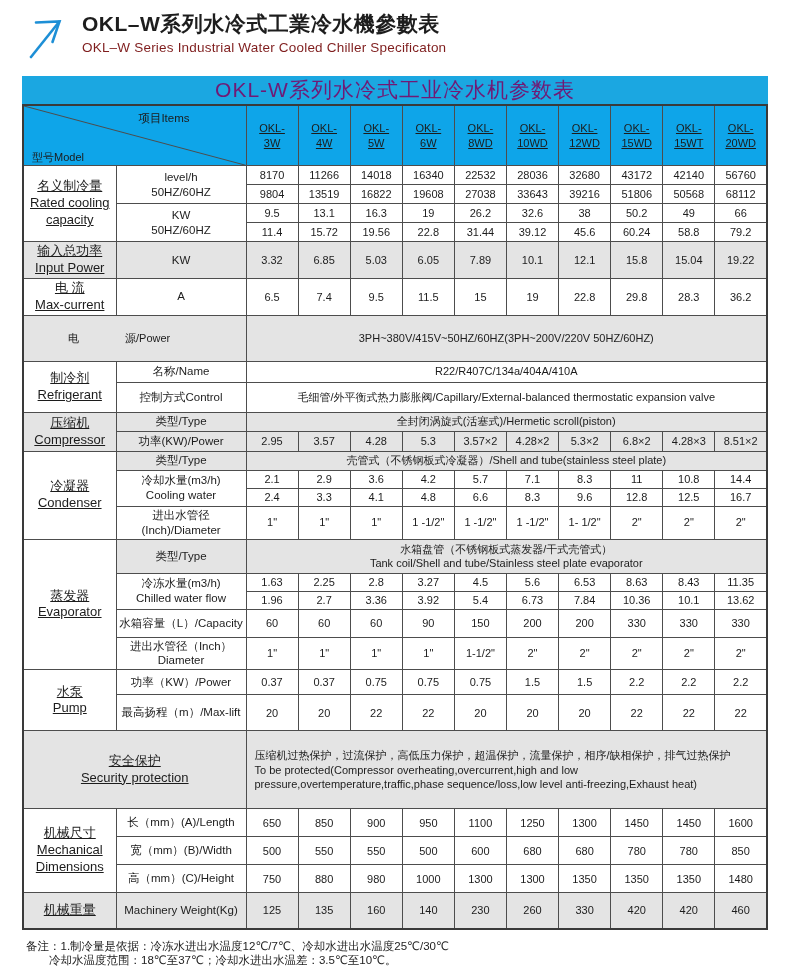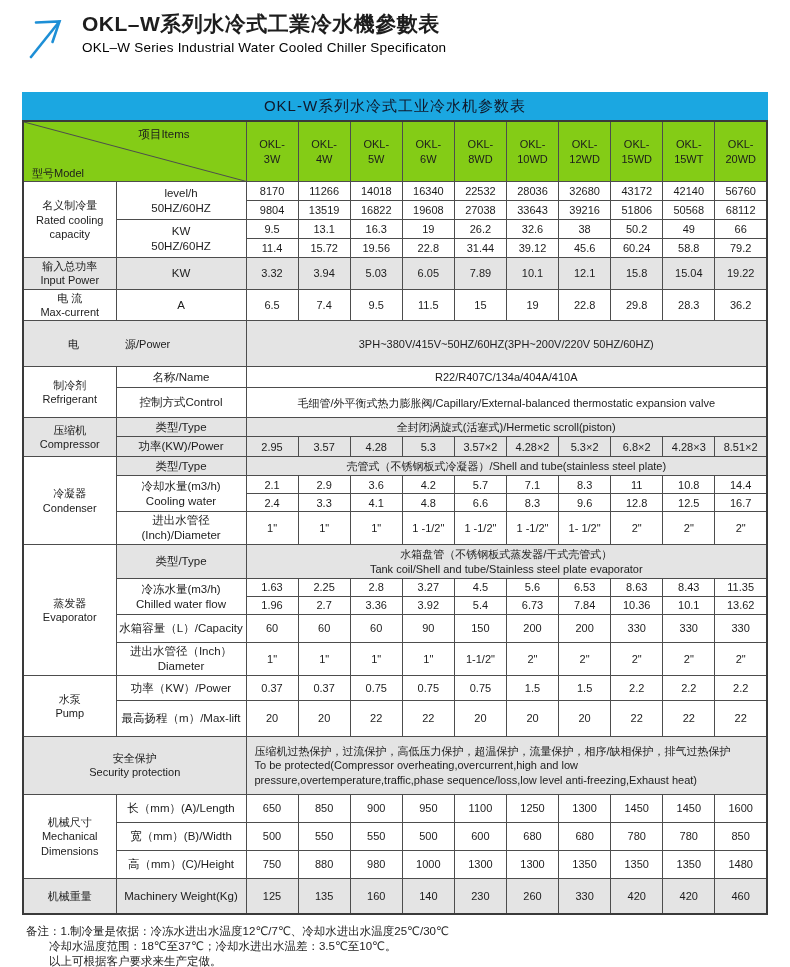--- a/index.html
+++ b/index.html
@@ -1,36 +1,36 @@
 <!DOCTYPE html>
 <html><head>
 <meta charset="utf-8">
 <style>
   html,body{margin:0;padding:0;background:#ffffff;}
   body{width:790px;font-family:"Liberation Sans","DejaVu Sans",sans-serif;color:#1c1c1c;}
   .page{padding:6px 22px 10px 22px;}
 
   
-  .doc-header{display:flex;align-items:flex-start;padding:4px 0 28px 6px;}
+  .doc-header{display:flex;align-items:flex-start;padding:4px 0 12px 6px;}
   .logo{display:block;margin-top:4px;}
   .titles{margin-left:12px;}
   .titles h1{margin:0;font-size:21px;font-weight:700;letter-spacing:.5px;color:#1d1d1d;}
-  .titles h2{margin:2px 0 0 0;font-size:13.5px;font-weight:500;color:#000000;letter-spacing:.2px;}
+  .titles h2{margin:2px 0 0 0;font-size:13.5px;font-weight:500;color:#7f1d1d;letter-spacing:.2px;}
 
   
   .title-bar{box-sizing:border-box;width:746px;height:28px;line-height:28px;background:#1ba7e1;
-             color:#0f172a;text-align:center;font-size:15px;letter-spacing:1px;}
+             color:#701a75;text-align:center;font-size:21px;letter-spacing:1px;}
   table{border-collapse:collapse;table-layout:fixed;width:746px;border:2px solid #3a3a3a;}
   td{border:1px solid #4d4d4d;text-align:center;vertical-align:middle;font-size:11px;
      padding:1px 2px;white-space:pre-line;line-height:1.3;}
   .g{background:#e4e4e4;}
-  tr.hdr td{background:#84cc16;}
-  .lbl{font-size:11px;}
+  tr.hdr td{background:#0ea5e9;text-decoration:underline;}
+  .lbl{font-size:13px;text-decoration:underline;}
   .item{font-size:11.5px;}
-  .left{text-align:left;padding:7px 8px;}
+  .left{text-align:left;padding:17px 8px;}
   .corner{position:relative;height:40px;}
   .corner svg{position:absolute;inset:0;width:100%;height:100%;}
   .c-items{position:absolute;top:5px;right:56px;font-size:11.5px;}
   .c-model{position:absolute;bottom:1px;left:8px;font-size:11px;}
   .powflex{display:flex;align-items:center;}
   .powflex .p1{width:95px;text-align:center;}
   .powflex .p2{text-align:left;padding-left:4px;}
 
   
   .notes{margin-top:9px;padding-left:4px;}
@@ -148,21 +148,21 @@
           <td class="v">60.24</td>
           <td class="v">58.8</td>
           <td class="v">79.2</td>
         </tr>
 
       <tr style="height:27px">
         <td class="lbl g">输入总功率
 Input Power</td>
         <td class="item g">KW</td>
       <td class="v g">3.32</td>
-          <td class="v g">3.94</td>
+          <td class="v g">6.85</td>
           <td class="v g">5.03</td>
           <td class="v g">6.05</td>
           <td class="v g">7.89</td>
           <td class="v g">10.1</td>
           <td class="v g">12.1</td>
           <td class="v g">15.8</td>
           <td class="v g">15.04</td>
           <td class="v g">19.22</td>
         </tr>
 

